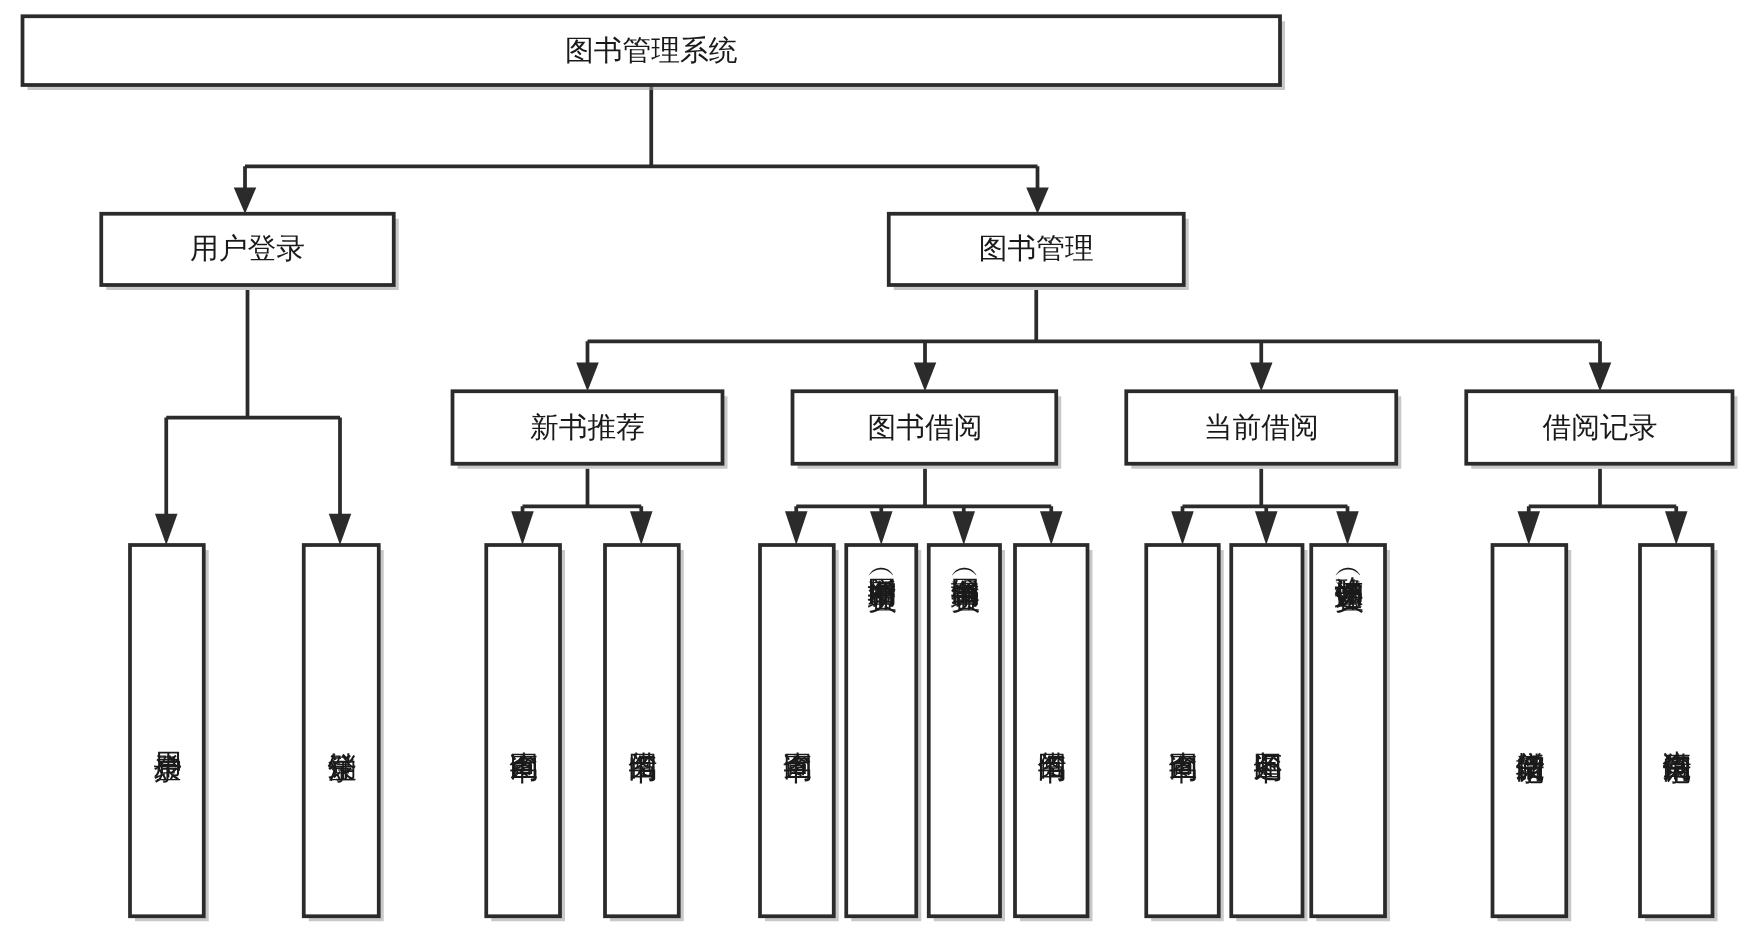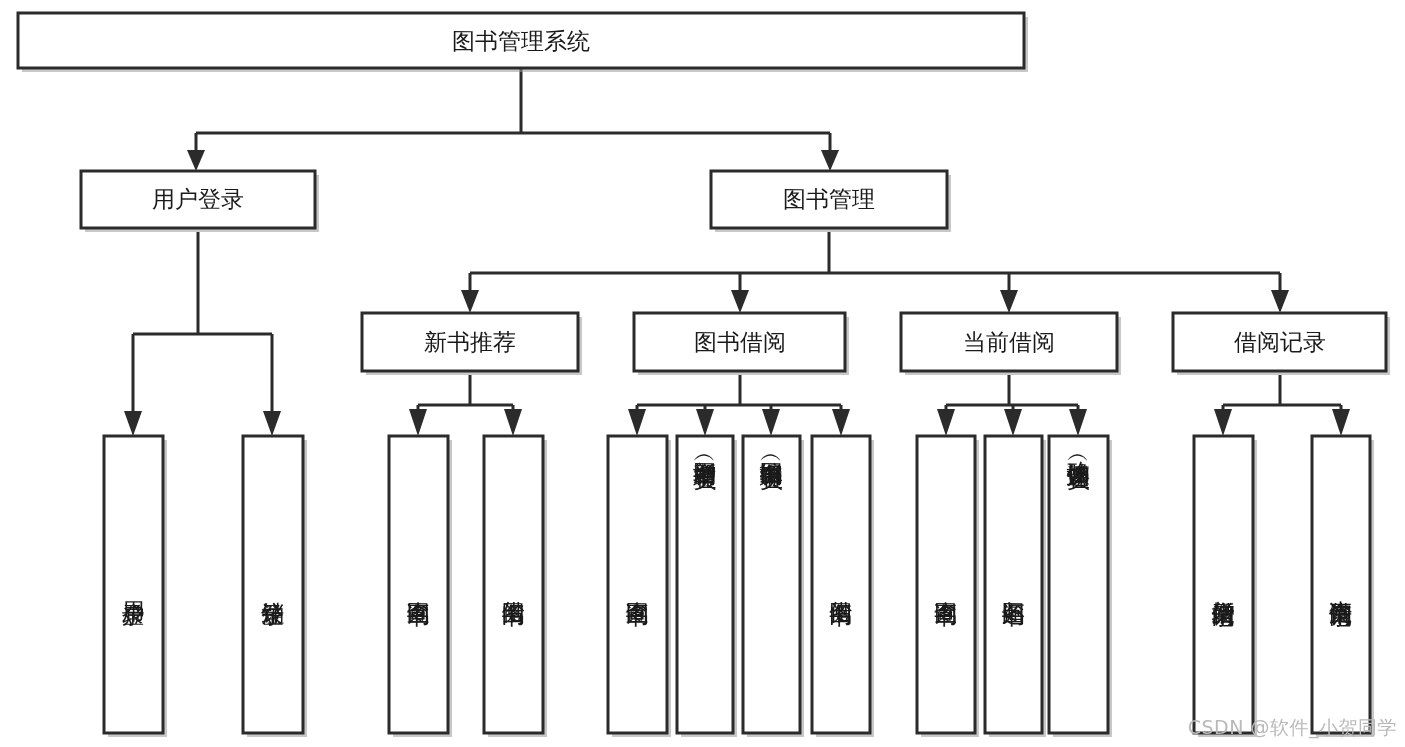--- a/index.html
+++ b/index.html
@@ -300,15 +300,14 @@
   </div>
 
   <div class="leaf-label-wrap center-v" style="left:1194px; top:436px; width:59px; height:297px;">
     <span class="leaf-label-v">新增借阅记录</span>
   </div>
 
   <div class="leaf-label-wrap center-v" style="left:1312px; top:436px; width:58px; height:297px;">
     <span class="leaf-label-v">查询借阅记录</span>
   </div>
 
-  <div class="watermark">CSDN @软件_小贺同学</div>
 
 </div>
 
 </body></html>

